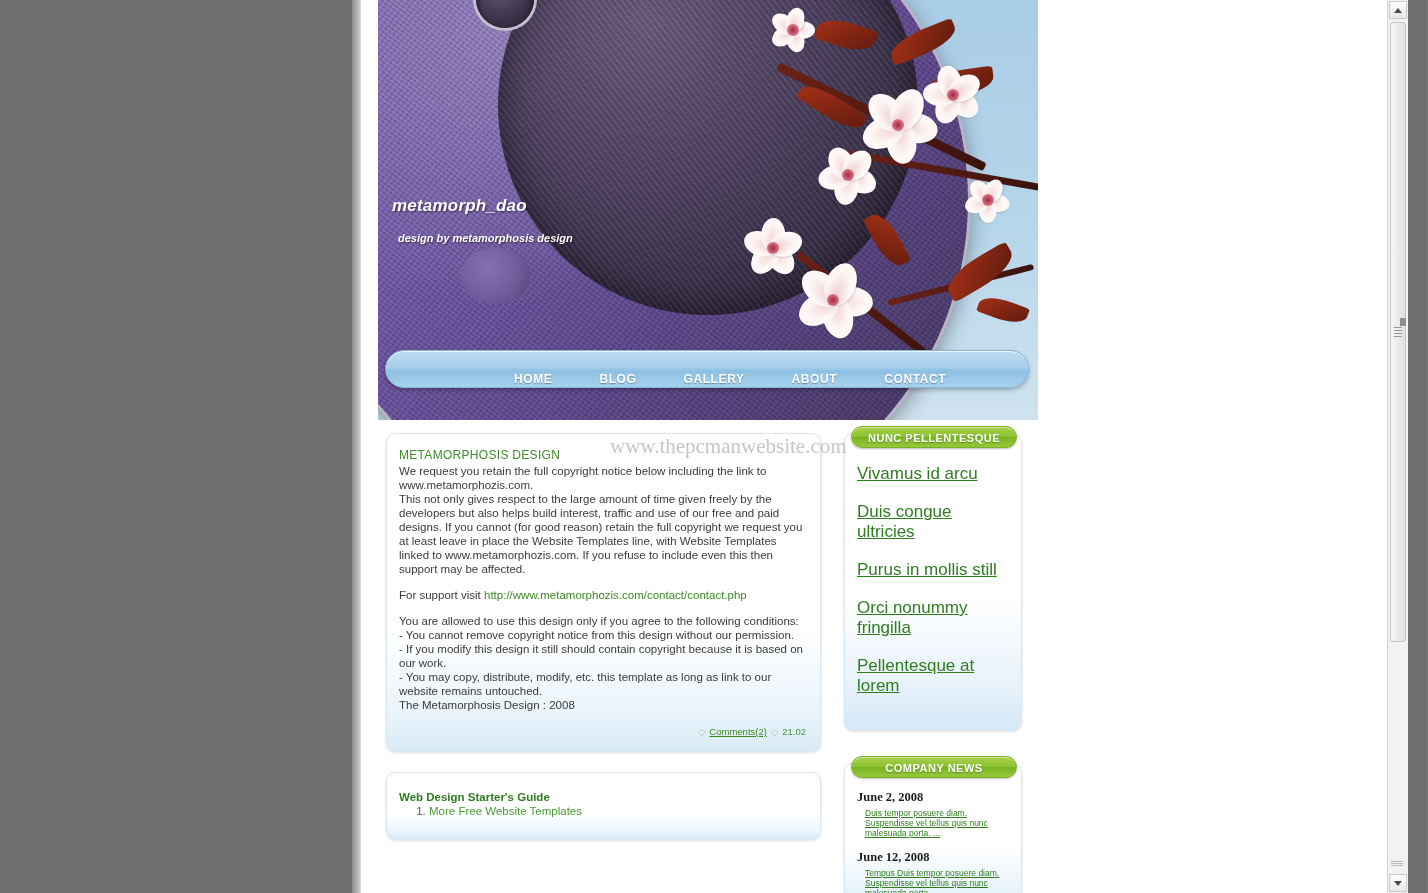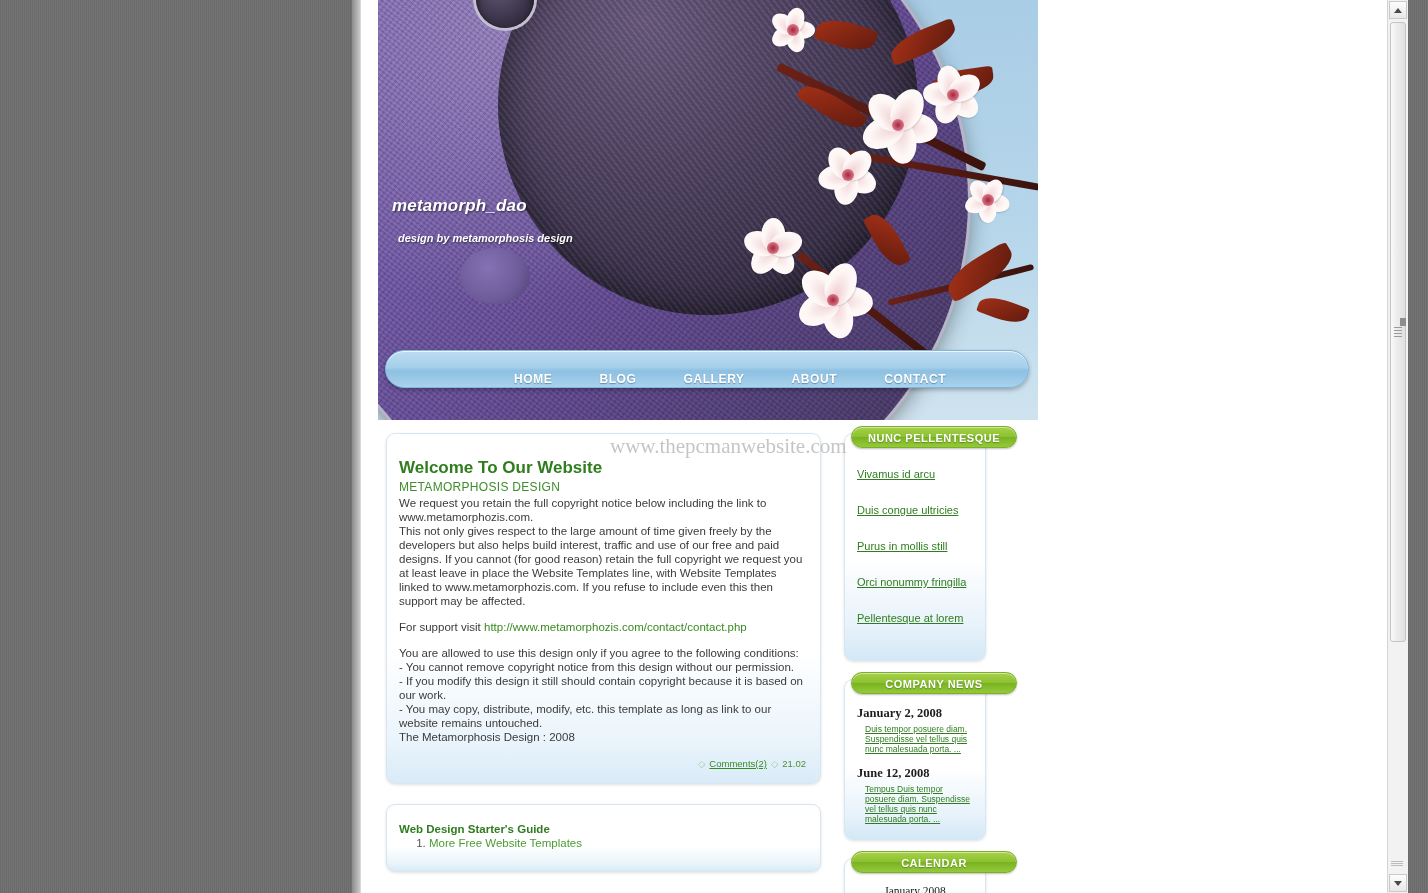--- a/index.html
+++ b/index.html
@@ -306,26 +306,26 @@
 
   
   #sidebar-column {
     position: absolute;
     left: 466px;
     top: 13px;
     width: 178px;
   }
   .widget {
     position: relative;
-    width: 142px;
+    width: 178px;
     background: linear-gradient(180deg, #ffffff 0%, #ffffff 55%, #e7f2fa 85%, #d4e8f7 100%);
     border: 1px solid #d7e6f1;
     border-radius: 9px;
     box-shadow: 0 1px 3px rgba(0,0,0,.12);
-    margin-bottom: 18px;
+    margin-bottom: 32px;
     padding: 26px 12px 14px 12px;
     box-sizing: border-box;
   }
   .widget-title {
     position: absolute;
     left: 6px;
     top: -8px;
     width: 166px;
     height: 22px;
     line-height: 22px;
@@ -338,21 +338,21 @@
     font-weight: bold;
     letter-spacing: .5px;
     text-align: center;
     text-shadow: 0 1px 1px rgba(70,110,20,.6);
     box-sizing: border-box;
   }
   .widget-link-list { margin: 0; padding: 0; list-style: none; }
   .widget-link-list li { margin: 0 0 18px 0; }
   .widget-link-list li:last-child { margin-bottom: 4px; }
   .widget-link-list a {
-    font-size: 11px;
+    font-size: 17px;
     color: #2f7d1f;
   }
   #widget-pellentesque { padding-top: 30px; padding-bottom: 30px; }
   #widget-news { padding-top: 26px; padding-bottom: 15px; }
   .news-entry { margin-bottom: 12px; }
   .news-entry:last-child { margin-bottom: 0; }
   .news-date {
     font-family: "Liberation Serif", serif;
     font-size: 12.5px;
     font-weight: bold;
@@ -564,21 +564,20 @@
         <span class="nav-item">CONTACT</span>
       </nav>
 
     <div id="watermark">www.thepcmanwebsite.com</div>
 
     <div id="content-row">
 
       <div id="main-column">
 
         <article class="panel" id="post-welcome">
-          <h1 id="post-title">Welcome To Our Website</h1>
           <div id="post-subtitle">METAMORPHOSIS DESIGN</div>
 
           <p class="post-para" style="white-space:pre-line">We request you retain the full copyright notice below including the link to www.metamorphozis.com.
 This not only gives respect to the large amount of time given freely by the developers but also helps build interest, traffic and use of our free and paid designs. If you cannot (for good reason) retain the full copyright we request you at least leave in place the Website Templates line, with Website Templates linked to www.metamorphozis.com. If you refuse to include even this then support may be affected.</p>
           <p class="post-para" style="margin-top:0">
             <span>For support visit </span><a class="post-link" href="#">http://www.metamorphozis.com/contact/contact.php</a>
           </p>
           <p class="post-para" style="white-space:pre-line; margin-bottom:0">You are allowed to use this design only if you agree to the following conditions:
 - You cannot remove copyright notice from this design without our permission.
 - If you modify this design it still should contain copyright because it is based on our work.
@@ -609,21 +608,21 @@
               <li><a href="#">Purus in mollis still</a></li>
               <li><a href="#">Orci nonummy fringilla</a></li>
               <li><a href="#">Pellentesque at lorem</a></li>
             </ul>
         </section>
 
         <section class="widget" id="widget-news">
           <div class="widget-title">COMPANY NEWS</div>
           <div id="news-entries">
               <div class="news-entry">
-                <div class="news-date">January 2, 2008</div>
+                <div class="news-date">June 2, 2008</div>
                 <a class="news-excerpt" href="#" style="display: block;">Duis tempor posuere diam. Suspendisse vel tellus quis nunc malesuada porta. ...</a>
               </div>
               <div class="news-entry">
                 <div class="news-date">June 12, 2008</div>
                 <a class="news-excerpt" href="#" style="display: block;">Tempus Duis tempor posuere diam. Suspendisse vel tellus quis nunc malesuada porta. ...</a>
               </div>
             </div>
         </section>
 
         <section class="widget" id="widget-calendar">

